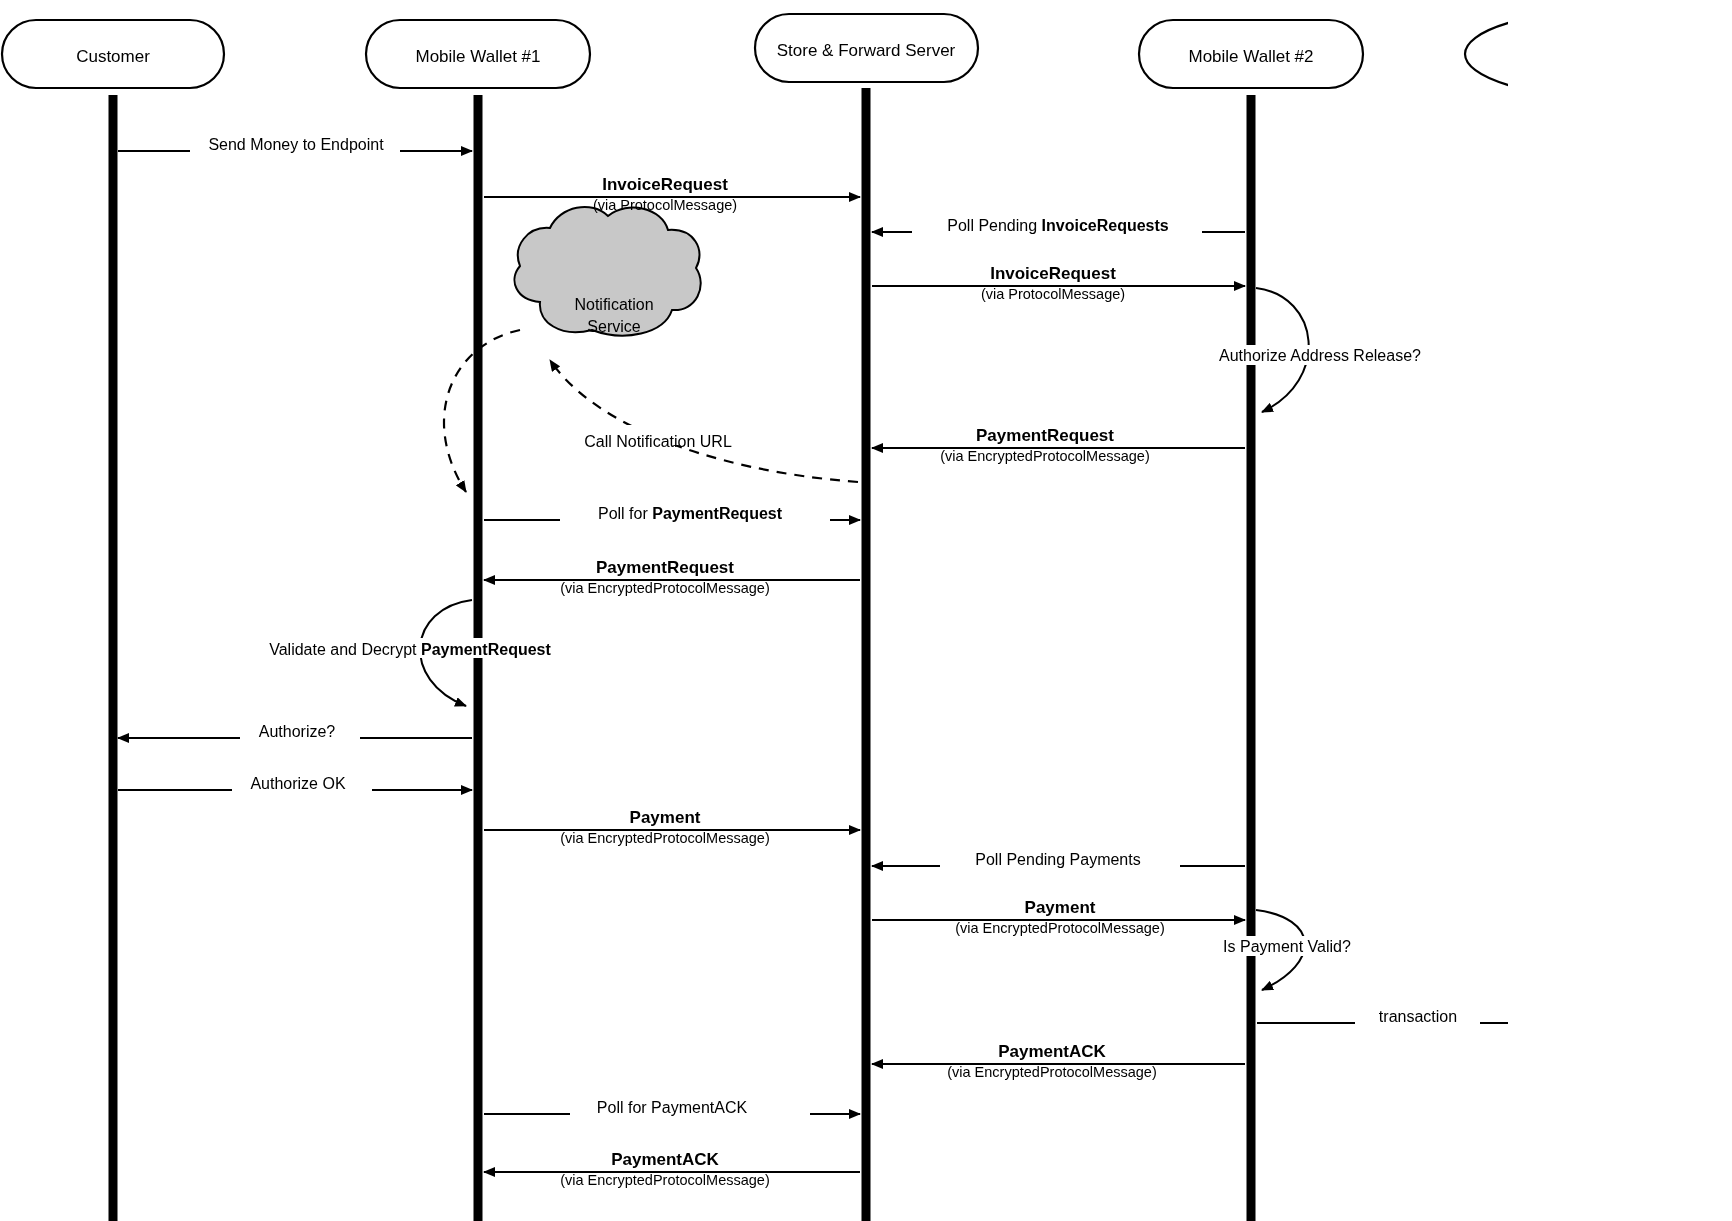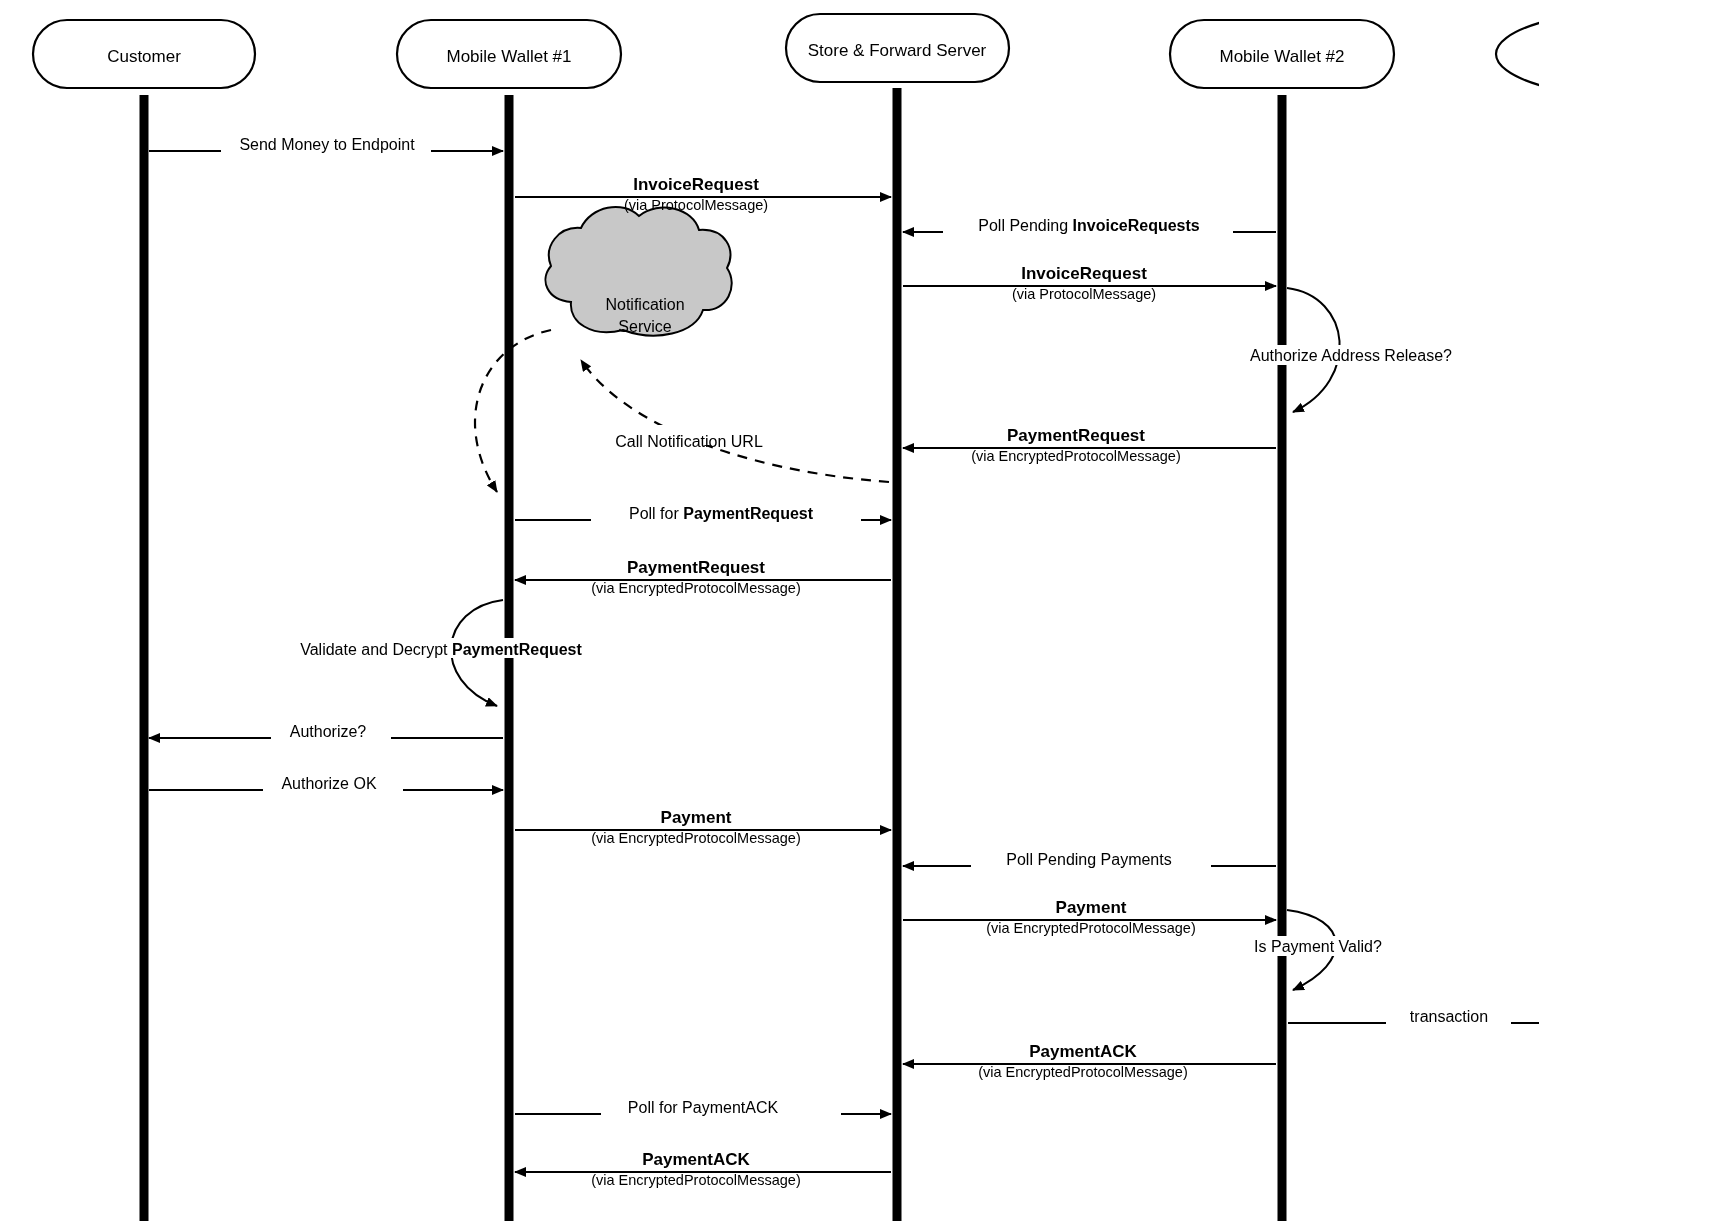--- a/index.html
+++ b/index.html
@@ -9,21 +9,20 @@
   }
   body {
     font-family: "Liberation Sans", sans-serif;
   }
   #canvas {
     position: relative;
     width: 1508px;
     height: 1221px;
     overflow: hidden;
     background: #ffffff;
-    margin-left: 31px;
   }
   svg#diagram {
     position: absolute;
     left: 0;
     top: 0;
     width: 1732px;
     height: 1221px;
   }
   .lifeline {
     stroke: #000000;

